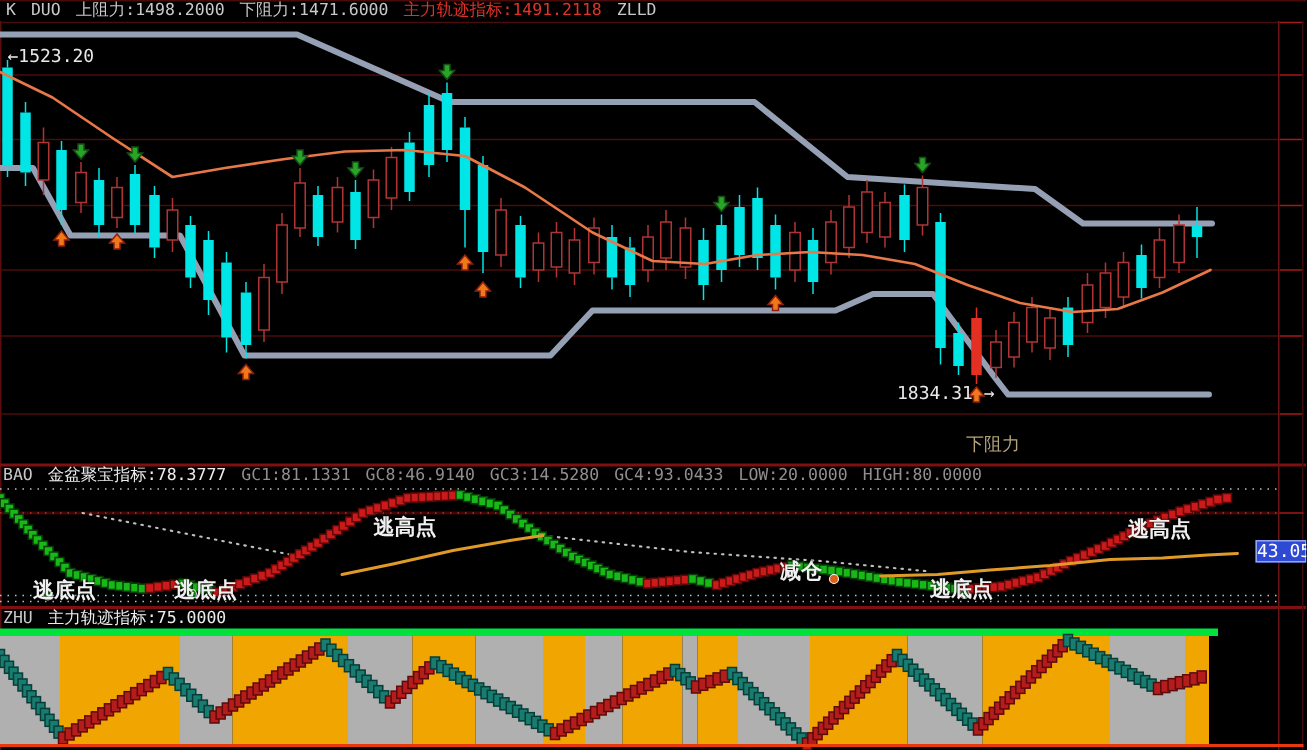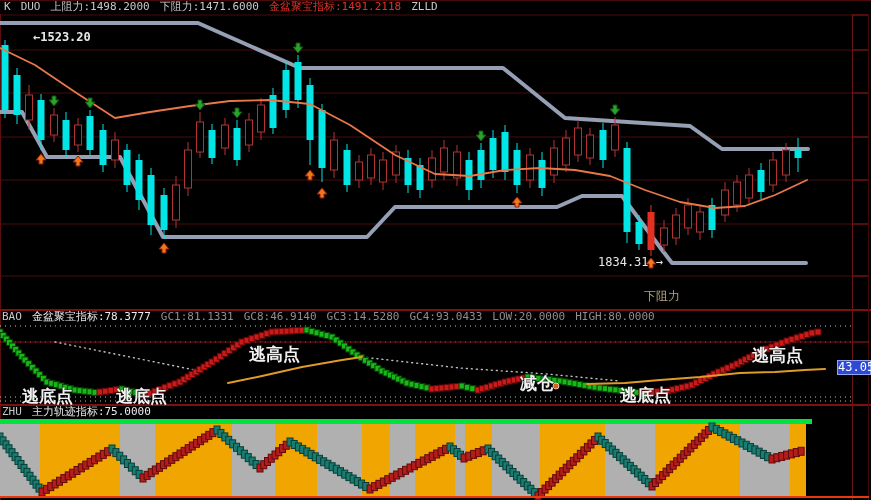--- a/index.html
+++ b/index.html
@@ -5,21 +5,21 @@
   html,body{margin:0;padding:0;background:#000;}
   .screen{position:relative;width:871px;height:500px;background:#000;overflow:hidden;
           font-family:"DejaVu Sans Mono",monospace;}
   svg{position:absolute;left:0;top:0;}
   .hdr{position:absolute;left:0;width:871px;display:flex;align-items:center;
        font-size:11px;line-height:12px;white-space:nowrap;}
   .hdr span{margin-right:10px;}
   .grey{color:#c8c8c8;} .white{color:#ececec;} .dim{color:#8f8f8f;text-align:right;} .red{color:#e23227;}
   .lbl{position:absolute;font-size:12px;color:#e8e8e8;white-space:nowrap;}
   .tan{color:#b3a47c;}
-  .sig{position:absolute;font-size:17px;font-weight:bold;color:#f0f0f0;white-space:nowrap;
+  .sig{position:absolute;font-size:14px;font-weight:bold;color:#f0f0f0;white-space:nowrap;
        text-shadow:0 0 2px #000;}
   .badge{position:absolute;left:837px;top:360px;width:32px;height:13px;background:#2e49d4;
          border:1px solid #93a6f4;color:#fff;font-size:12px;line-height:13px;text-align:center;}
   #top-hdr{top:1px;padding-left:4px;}
   #bao-hdr{top:311px;padding-left:2px;font-size:11px;}
   #zhu-hdr{top:406px;padding-left:2px;font-size:11px;}
 </style>
 </head>
 <body>
 
@@ -677,41 +677,41 @@
       <rect x="793.2857142857143" y="448.57142857142856" width="6" height="8" fill="#b51d1d" stroke="#5e0a0a" stroke-width="1"></rect>
       <rect x="798.1428571428571" y="447.2857142857143" width="6" height="8" fill="#b51d1d" stroke="#5e0a0a" stroke-width="1"></rect>
       <rect x="0" y="496" width="869" height="2" fill="#e8390e"></rect>
     </svg>
 
   <div class="hdr" id="top-hdr">
     <span class="grey">K</span>
     <span class="grey">DUO</span>
     <span class="grey">上阻力:1498.2000</span>
     <span class="grey">下阻力:1471.6000</span>
-    <span class="red">金盆聚宝指标:1491.2118</span>
+    <span class="red">主力轨迹指标:1491.2118</span>
     <span class="grey">ZLLD</span>
   </div>
 
   <div class="hdr" id="bao-hdr">
     <span class="grey">BAO</span>
     <span class="white">金盆聚宝指标:78.3777</span>
     <span class="dim">GC1:81.1331</span>
     <span class="dim">GC8:46.9140</span>
     <span class="dim">GC3:14.5280</span>
     <span class="dim">GC4:93.0433</span>
     <span class="dim">LOW:20.0000</span>
     <span class="dim">HIGH:80.0000</span>
   </div>
 
   <div class="hdr" id="zhu-hdr">
     <span class="grey">ZHU</span>
     <span class="white">主力轨迹指标:75.0000</span>
   </div>
 
-  <div class="lbl" style="left:5px;top:30px;font-weight:bold;margin-left:28px;">←1523.20</div>
+  <div class="lbl" style="left:5px;top:30px;font-weight:normal;">←1523.20</div>
   <div class="lbl" style="left:598px;top:255px;">1834.31 →</div>
   <div class="lbl tan" style="left:644px;top:288px;font-family:Liberation Mono, monospace;">下阻力</div>
 
   <div id="sig-labels">
       <div class="sig" style="left: 22px; top: 385px;">逃底点</div>
       <div class="sig" style="left: 116px; top: 385px;">逃底点</div>
       <div class="sig" style="left: 249px; top: 343px;">逃高点</div>
       <div class="sig" style="left: 520px; top: 372px;">减仓</div>
       <div class="sig" style="left: 620px; top: 384px;">逃底点</div>
       <div class="sig" style="left: 752px; top: 344px;">逃高点</div>

